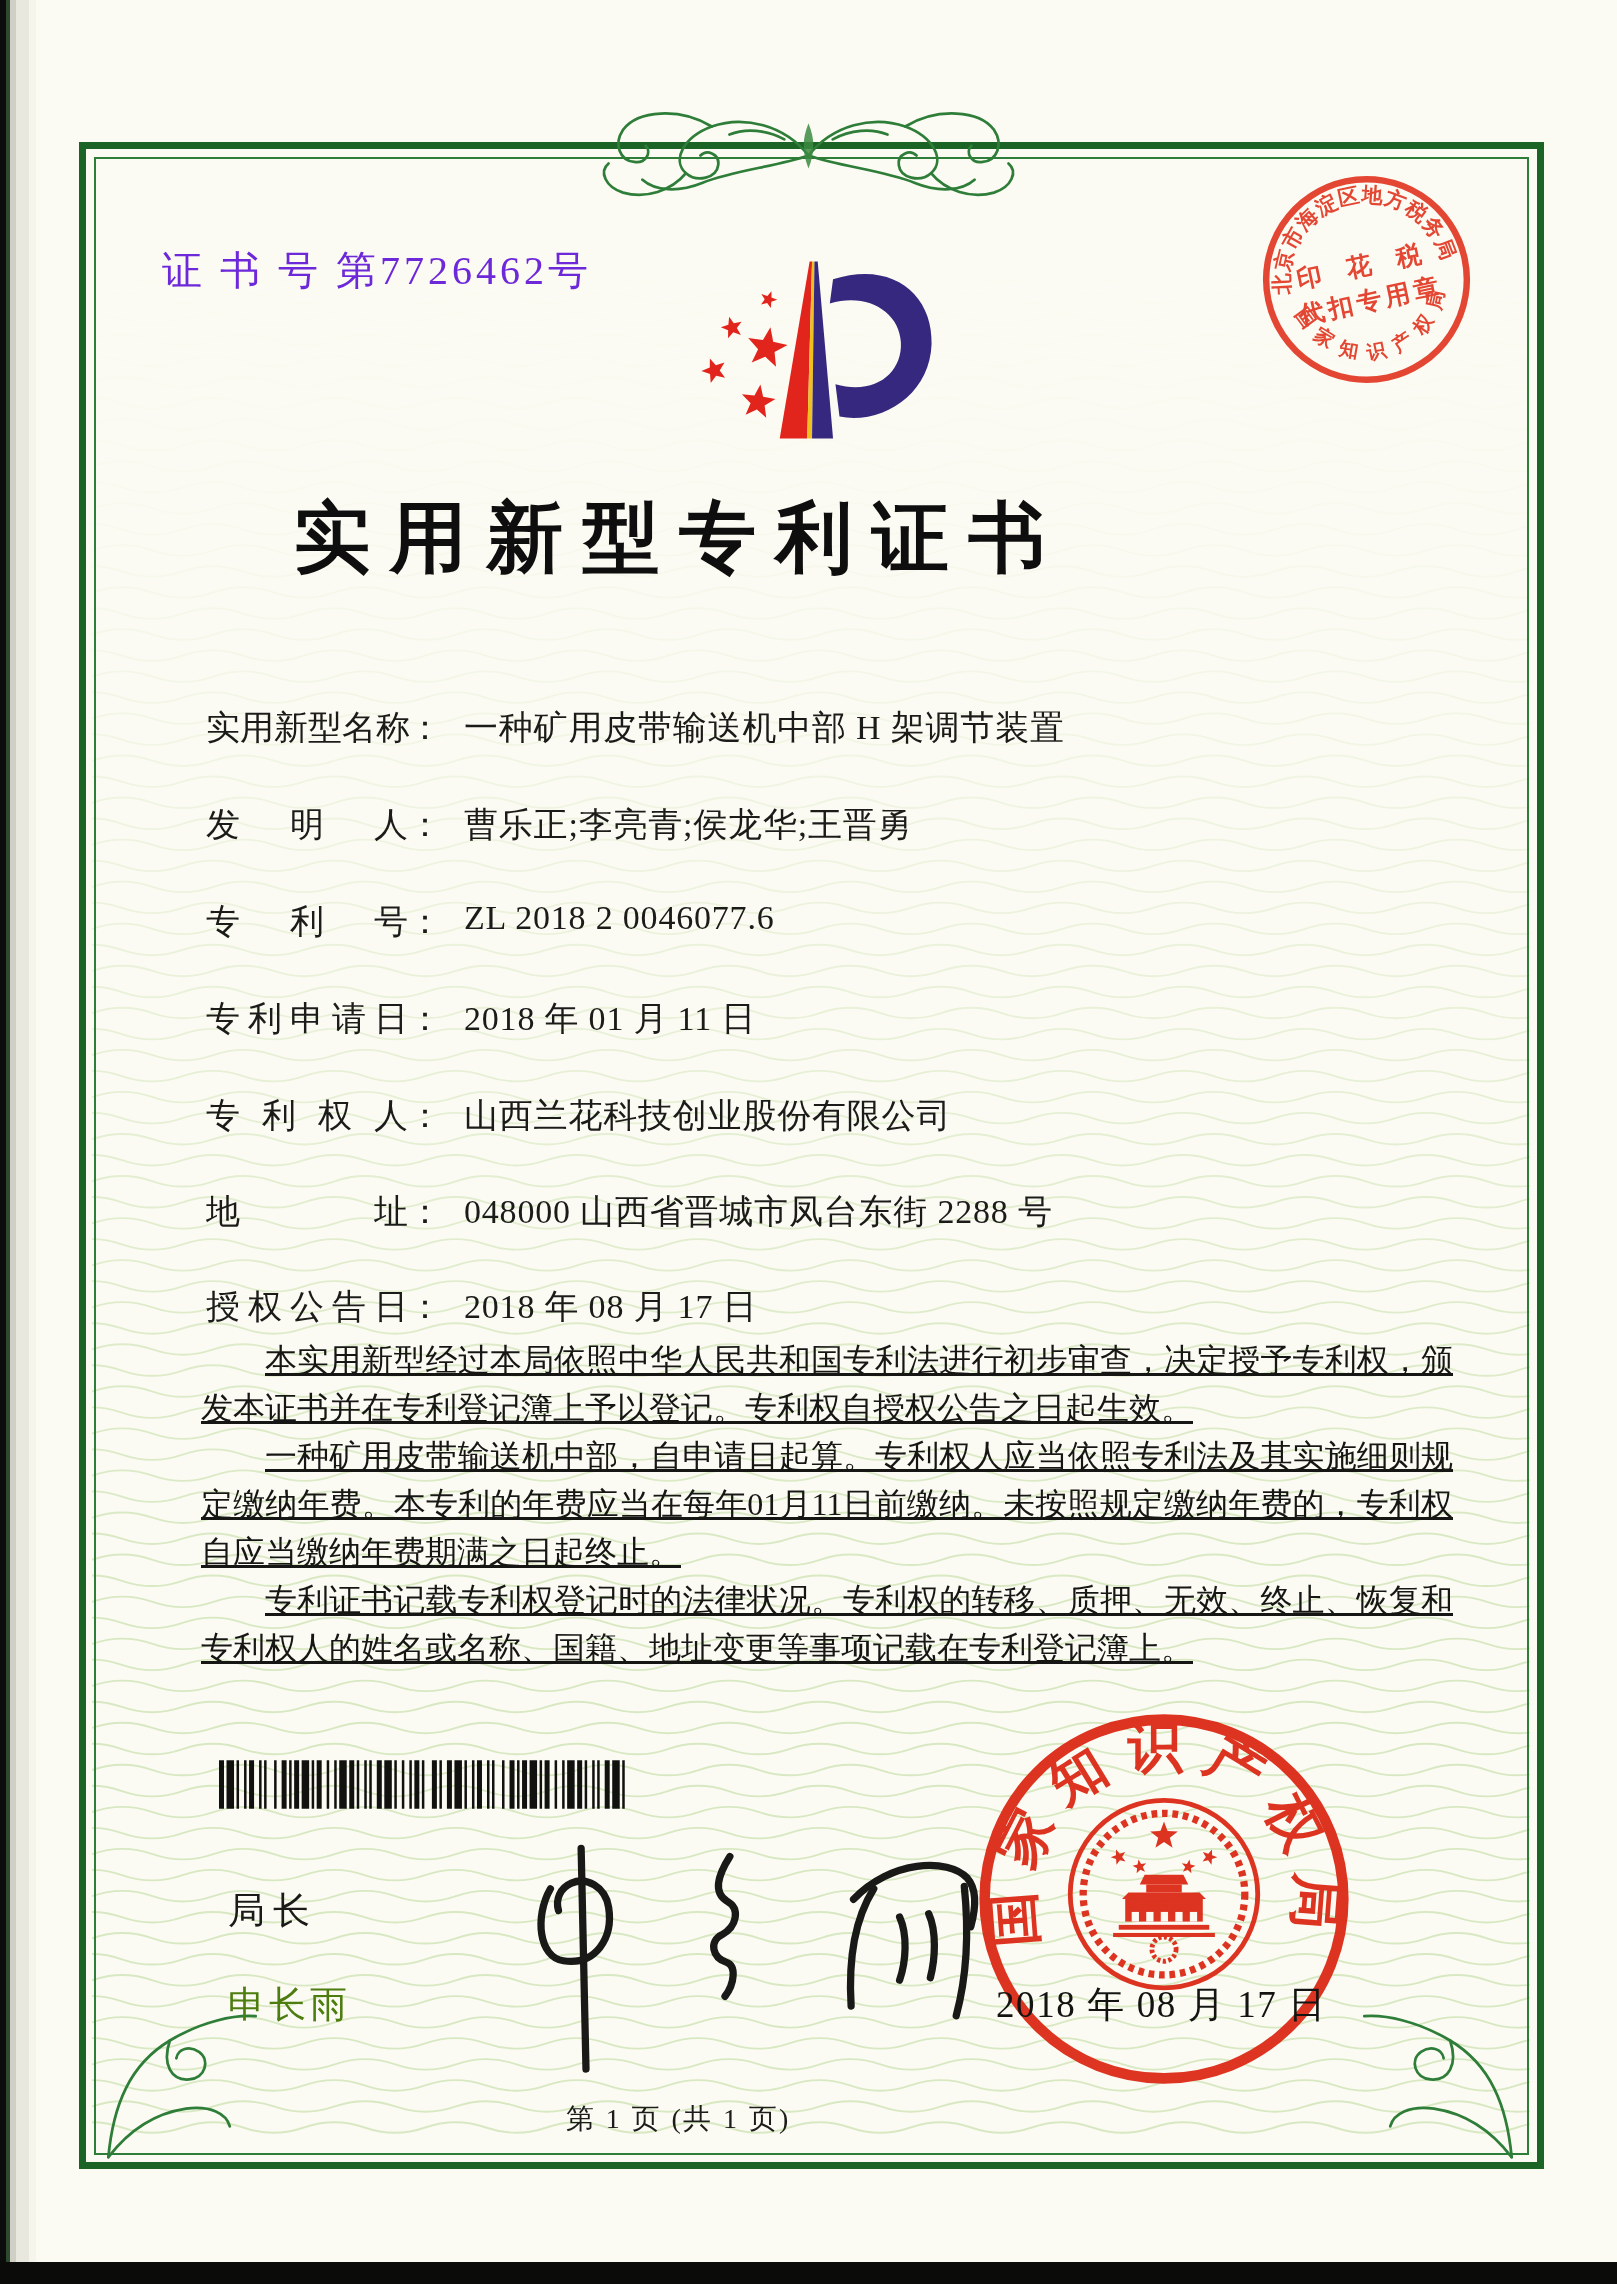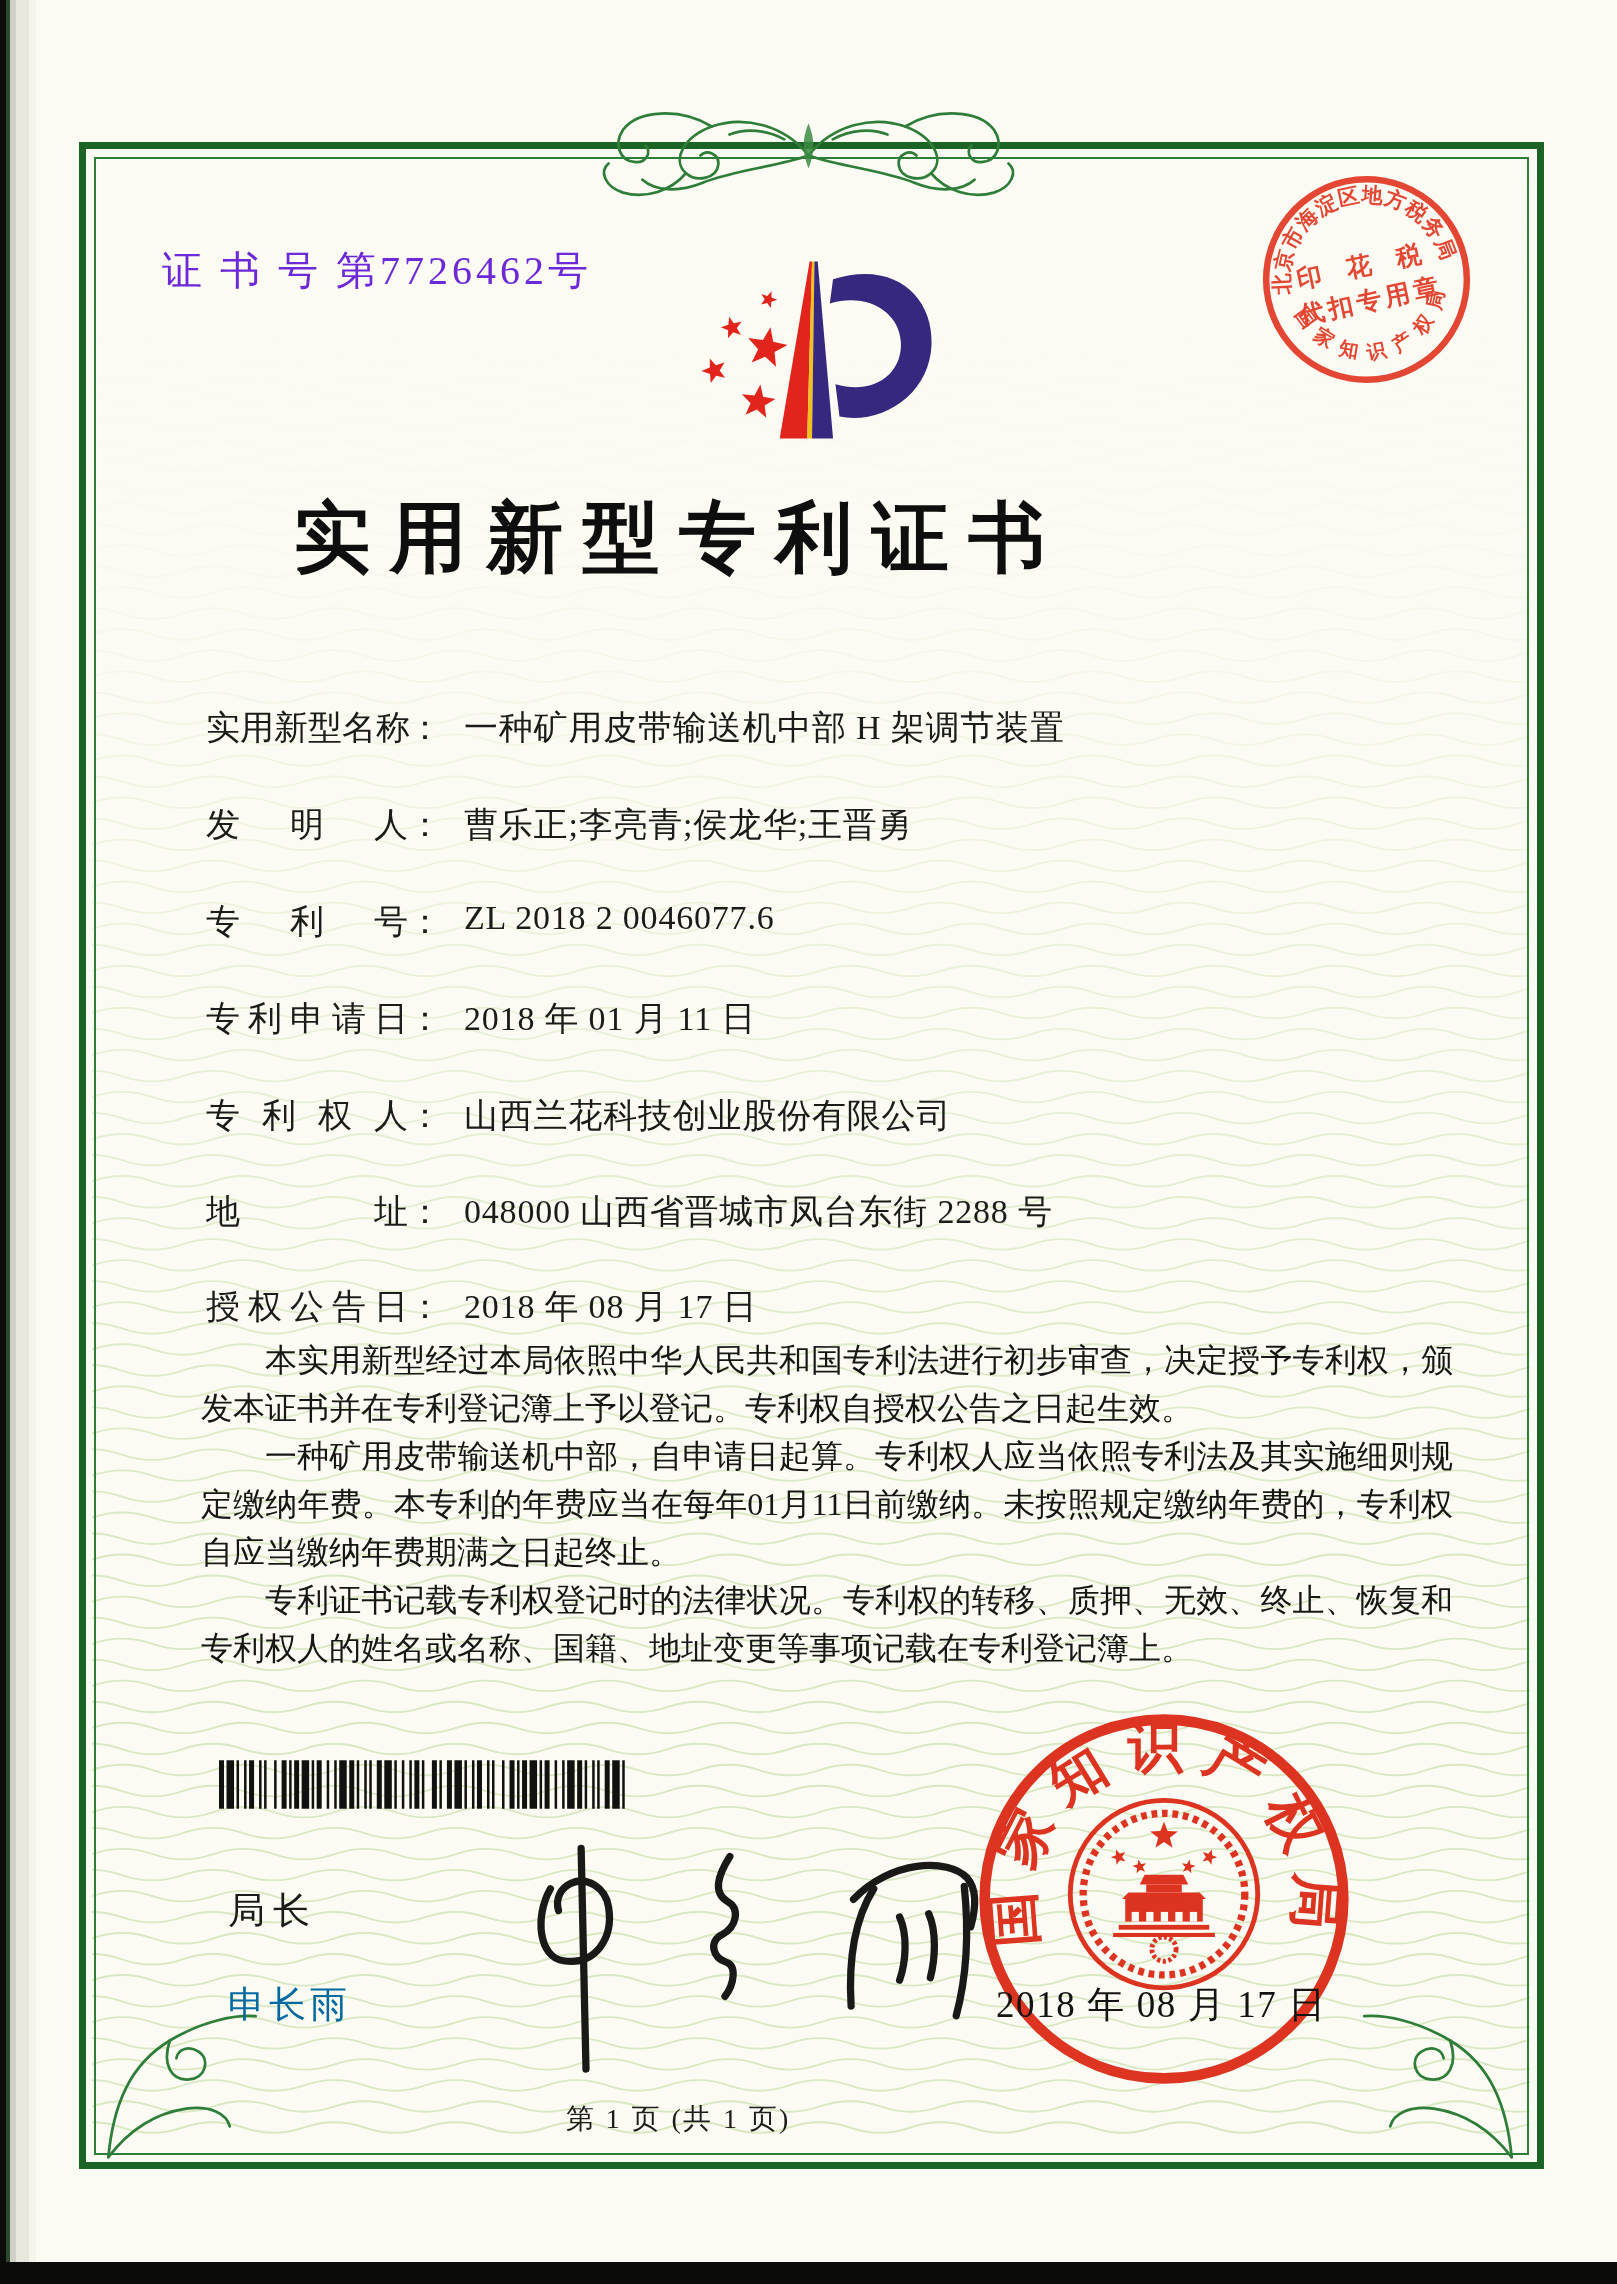--- a/index.html
+++ b/index.html
@@ -24,26 +24,26 @@
     background:linear-gradient(180deg,rgba(252,251,243,1) 0%,rgba(252,251,243,.9) 18%,rgba(252,251,243,.55) 38%,rgba(252,251,243,.18) 58%,rgba(252,251,243,0) 74%);}
   .orn{stroke:#2e7d38;fill:none;stroke-width:3.4;stroke-linecap:round;}
   .orn-fill{fill:#3c8a42;stroke:none;opacity:.85;}
   .cert-no{left:162px;top:243px;font-size:40px;letter-spacing:4px;color:#6d28d9;}
   .title{left:0;top:487px;width:1358px;text-align:center;font-size:77px;font-weight:700;letter-spacing:19.4px;color:#0e0e0e;}
   .frow{left:206px;width:1250px;height:49px;font-size:34px;white-space:nowrap;}
   .flabel{display:inline-block;width:202px;text-align:justify;text-align-last:justify;vertical-align:top;}
   .fcolon{display:inline-block;vertical-align:top;}
   .fvalue{display:inline-block;margin-left:22px;vertical-align:top;letter-spacing:0.8px;}
   .grant{left:724px;top:0;white-space:nowrap;}
-  .body-text{left:201px;top:1336px;width:1252px;font-size:32px;line-height:48px;text-align:justify;color:#161614;}
+  .body-text{left:201px;top:1336px;width:1252px;font-size:32px;line-height:48px;text-align:justify;color:#161614;text-decoration:underline;}
   .body-text p{margin:0;text-indent:2em;}
   .barcode-wrap{left:219px;top:1760px;}
   #barcode-svg rect{fill:#11110f;}
   .officer{left:228px;top:1886px;font-size:37px;letter-spacing:8px;color:#1a1a18;text-align:center;}
-  .officer-name{left:228px;top:1980px;font-size:37px;letter-spacing:4px;color:#0369a1;}
+  .officer-name{left:228px;top:1980px;font-size:37px;letter-spacing:4px;color:#4d7c0f;}
   .sig path{stroke:#191917;stroke-width:9;fill:none;stroke-linecap:round;stroke-linejoin:round;}
   .seal-wrap{left:962px;top:1697px;}
   .seal-ink{stroke:#dc2a17;fill:none;}
   .seal-fill{fill:#dc2a17;stroke:none;}
   .seal-text{fill:#dc2a17;font-weight:700;}
   .seal-date{left:996px;top:1980px;font-size:37px;letter-spacing:1.6px;color:#131311;}
   .stamp-wrap{left:1233px;top:146px;}
   .stamp-ink{stroke:#e23a25;fill:none;}
   .stamp-text{fill:#e23a25;font-weight:700;}
   .footer{left:566px;top:2100px;width:421px;text-align:left;font-size:28px;letter-spacing:2.4px;color:#1c1c1a;}

